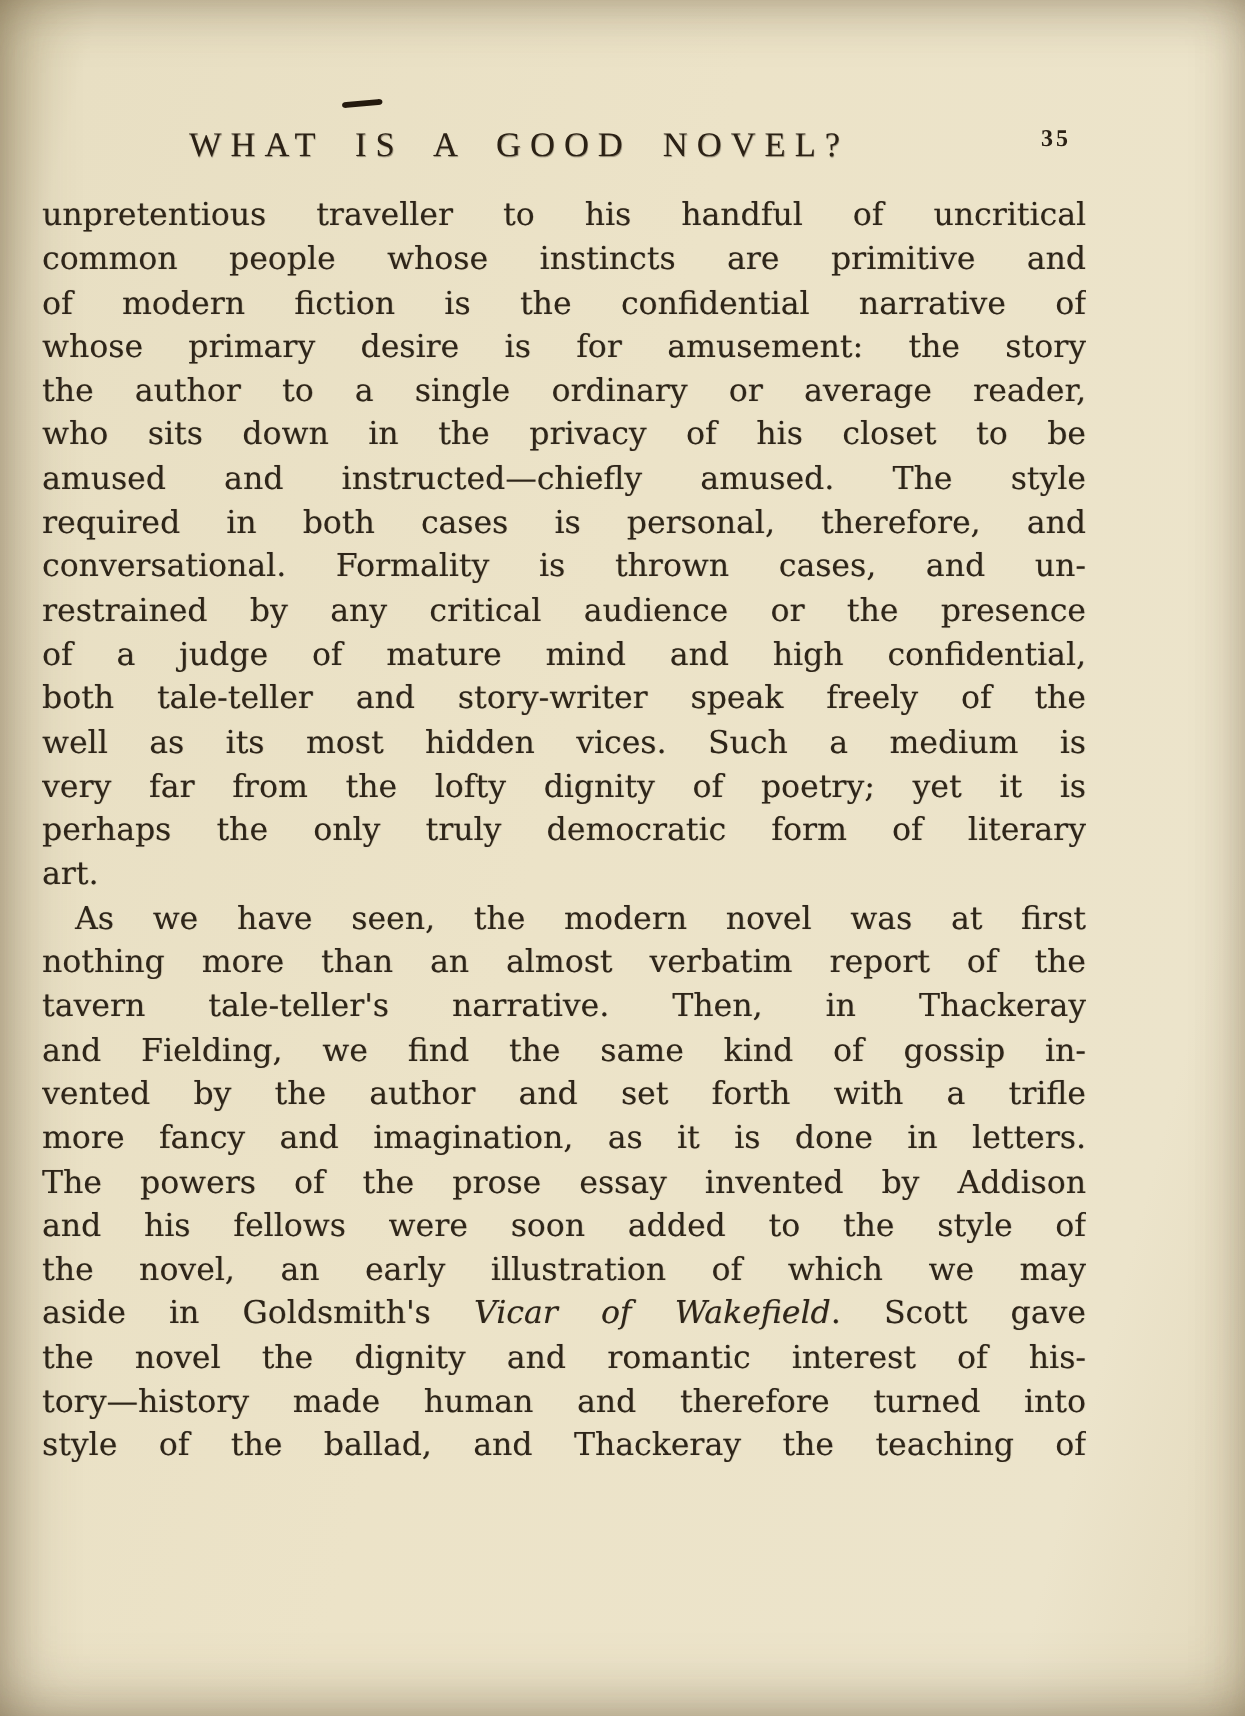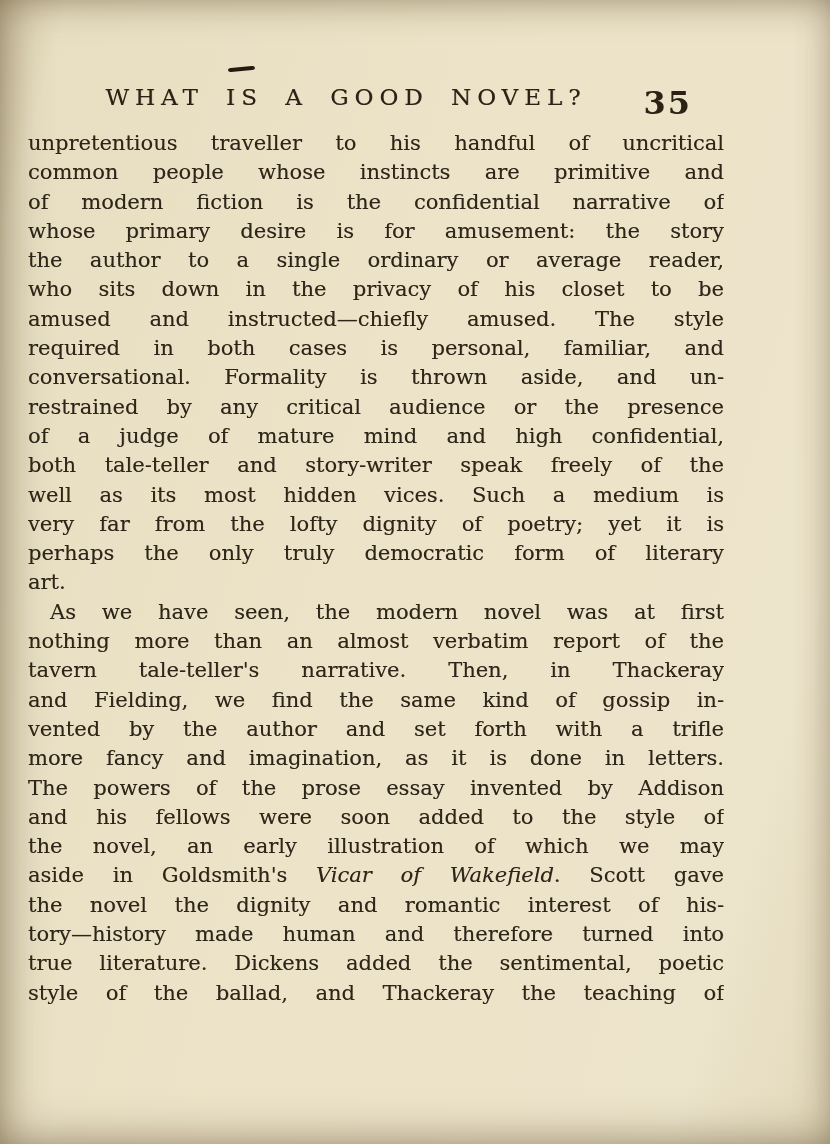--- a/index.html
+++ b/index.html
@@ -25,34 +25,34 @@
     position: absolute;
     left: 228px; top: 67px;
     width: 27px; height: 4px;
     background: #241a0e;
     border-radius: 3px / 2px;
     transform: rotate(-5deg);
   }
   .header {
     position: absolute;
     top: 84px; left: 28px;
-    width: 696px; height: 38px;
+    width: 696px; height: 38px; font-family: Liberation Serif, serif;
   }
   .title {
     position: absolute; left: 0; right: 60px;
     text-align: center;
     font-size: 23px;
     letter-spacing: 6px;
     word-spacing: 9px;
     color: #2b2115;
     text-shadow: 0.4px 0.4px 0.6px rgba(43,33,21,.45);
   }
   .page-num {
-    position: absolute; right: 32px; top: 0;
-    font-size: 32px;
+    position: absolute; right: 10px; top: 0;
+    font-size: 16px;
     font-weight: 600;
     letter-spacing: 2px;
     color: #2b2115;
   }
   .text {
     position: absolute;
     left: 28px; top: 129px;
     width: 696px;
     font-size: 21px;
     text-shadow: 0.3px 0.3px 0.5px rgba(46,37,25,.40);
@@ -83,22 +83,22 @@
 
   <div class="text">
     <div class="para">
       <div class="line">unpretentious traveller to his handful of uncritical</div>
       <div class="line">common people whose instincts are primitive and</div>
       <div class="line">of modern fiction is the confidential narrative of</div>
       <div class="line">whose primary desire is for amusement: the story</div>
       <div class="line">the author to a single ordinary or average reader,</div>
       <div class="line">who sits down in the privacy of his closet to be</div>
       <div class="line">amused and instructed—chiefly amused. The style</div>
-      <div class="line">required in both cases is personal, familiar, and</div>
-      <div class="line">conversational. Formality is thrown aside, and un-</div>
+      <div class="line">required in both cases is personal, therefore, and</div>
+      <div class="line">conversational. Formality is thrown cases, and un-</div>
       <div class="line">restrained by any critical audience or the presence</div>
       <div class="line">of a judge of mature mind and high confidential,</div>
       <div class="line">both tale-teller and story-writer speak freely of the</div>
       <div class="line">well as its most hidden vices. Such a medium is</div>
       <div class="line">very far from the lofty dignity of poetry; yet it is</div>
       <div class="line">perhaps the only truly democratic form of literary</div>
       <div class="line flush">art.</div>
     </div>
 
     <div class="para">
@@ -107,17 +107,16 @@
       <div class="line">tavern tale-teller's narrative. Then, in Thackeray</div>
       <div class="line">and Fielding, we find the same kind of gossip in-</div>
       <div class="line">vented by the author and set forth with a trifle</div>
       <div class="line">more fancy and imagination, as it is done in letters.</div>
       <div class="line">The powers of the prose essay invented by Addison</div>
       <div class="line">and his fellows were soon added to the style of</div>
       <div class="line">the novel, an early illustration of which we may</div>
       <div class="line"><span>aside in Goldsmith's </span><span class="it">Vicar of Wakefield</span><span>. Scott gave</span></div>
       <div class="line">the novel the dignity and romantic interest of his-</div>
       <div class="line">tory—history made human and therefore turned into</div>
-      <div class="line">true literature. Dickens added the sentimental, poetic</div>
       <div class="line">style of the ballad, and Thackeray the teaching of</div>
     </div>
   </div>
 </div>
 
 </body></html>

